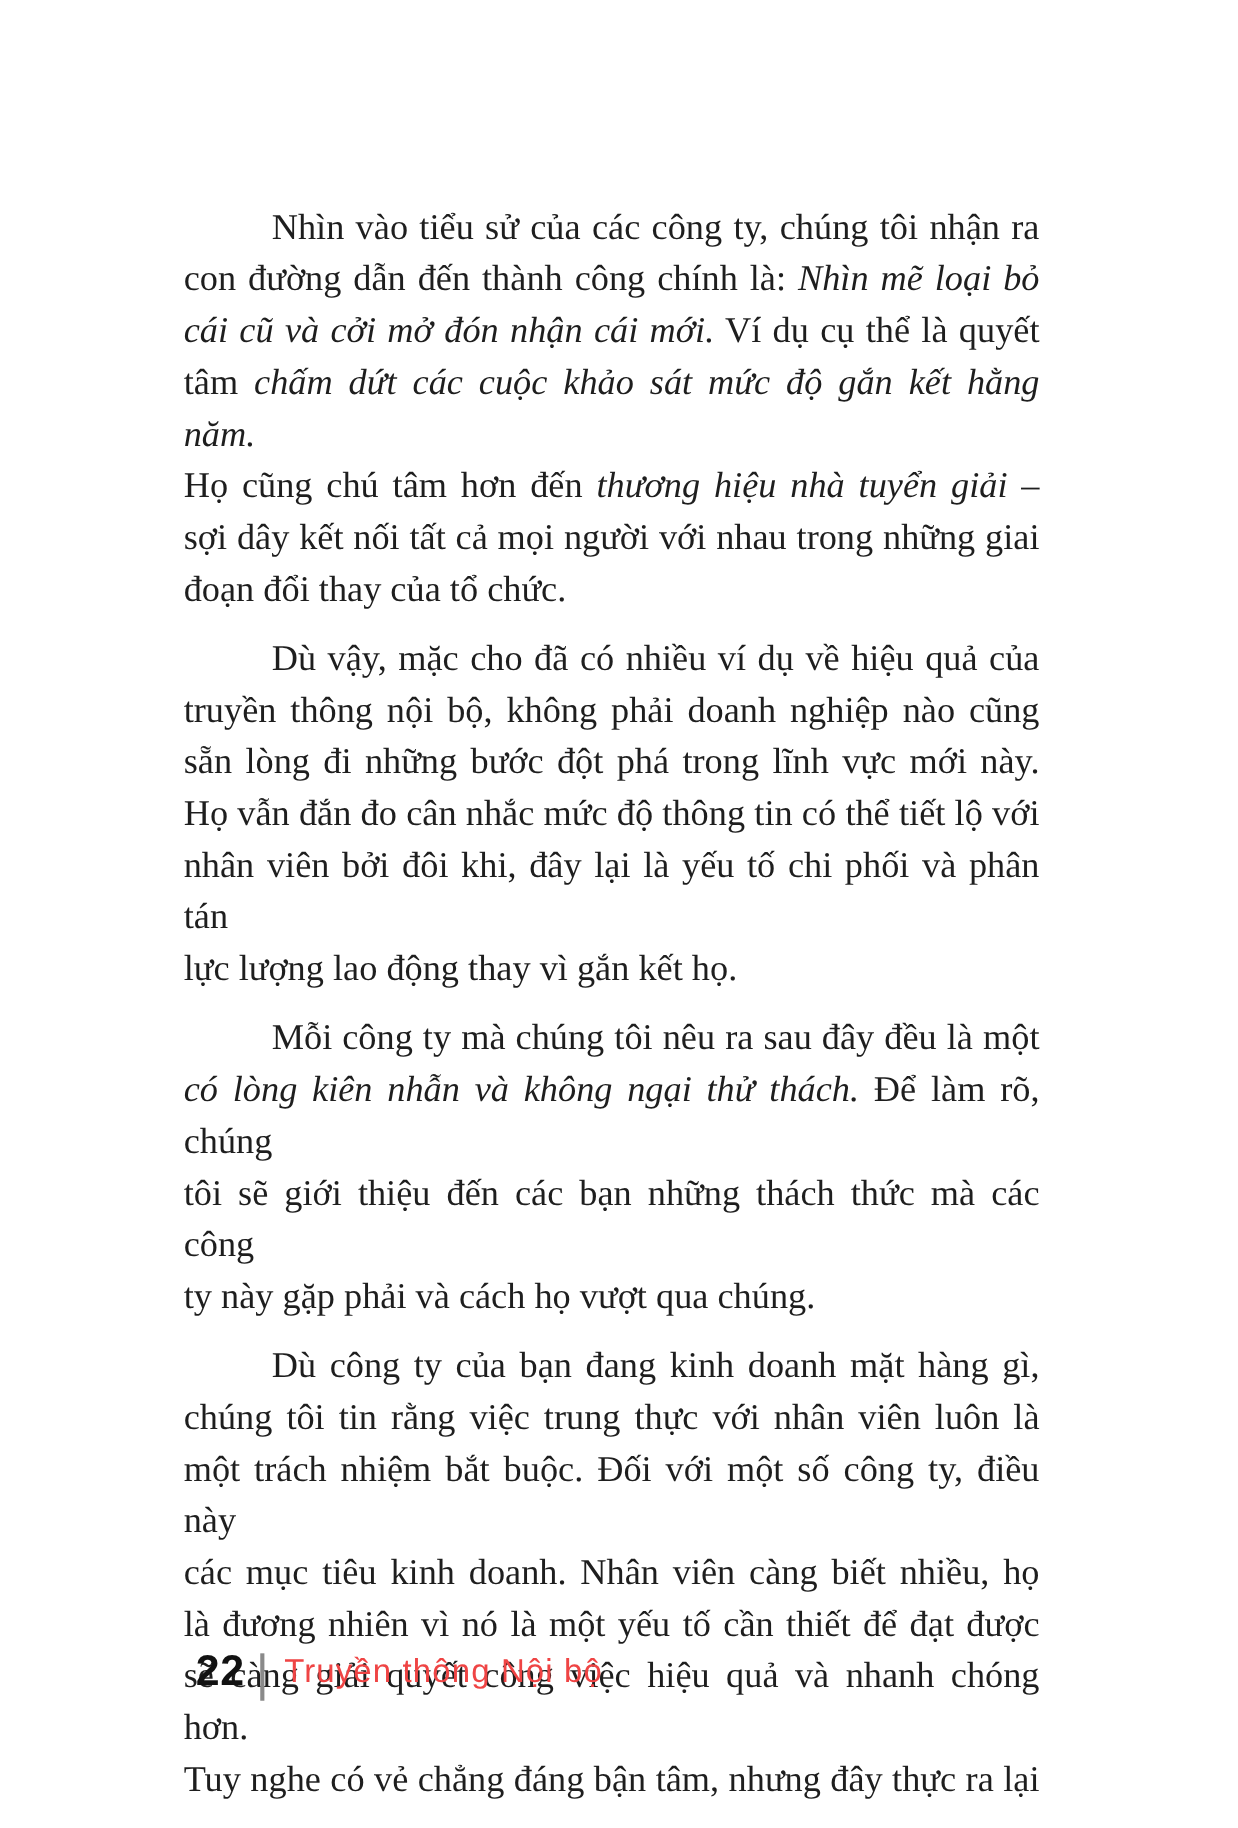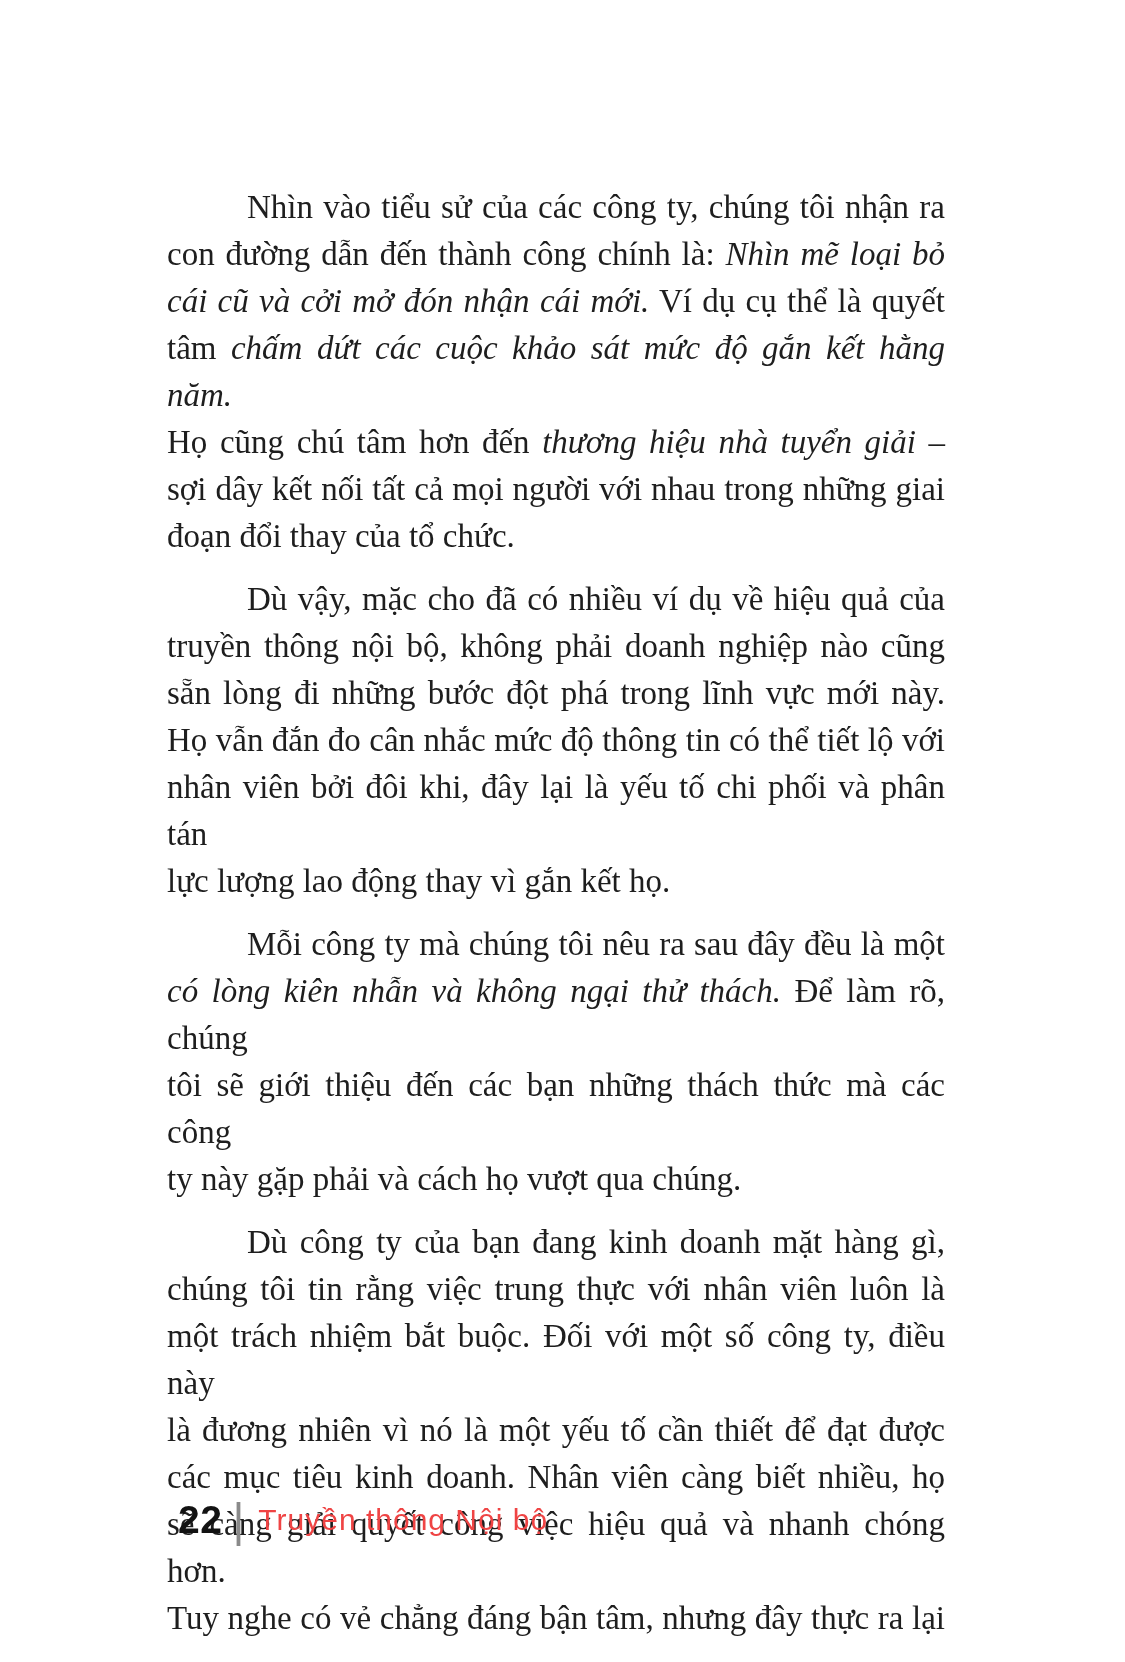--- a/index.html
+++ b/index.html
@@ -111,22 +111,22 @@
       <div class="paragraph">
         <div class="line first"><span>Mỗi công ty mà chúng tôi nêu ra sau đây đều là một</span></div>
         <div class="line"><em>có lòng kiên nhẫn và không ngại thử thách.</em><span> Để làm rõ, chúng</span></div>
         <div class="line"><span>tôi sẽ giới thiệu đến các bạn những thách thức mà các công</span></div>
         <div class="line last"><span>ty này gặp phải và cách họ vượt qua chúng.</span></div>
       </div>
       <div class="paragraph">
         <div class="line first"><span>Dù công ty của bạn đang kinh doanh mặt hàng gì,</span></div>
         <div class="line"><span>chúng tôi tin rằng việc trung thực với nhân viên luôn là</span></div>
         <div class="line"><span>một trách nhiệm bắt buộc. Đối với một số công ty, điều này</span></div>
+        <div class="line"><span>các mục tiêu kinh doanh. Nhân viên càng biết nhiều, họ</span></div>
         <div class="line"><span>là đương nhiên vì nó là một yếu tố cần thiết để đạt được</span></div>
-        <div class="line"><span>các mục tiêu kinh doanh. Nhân viên càng biết nhiều, họ</span></div>
         <div class="line"><span>sẽ càng giải quyết công việc hiệu quả và nhanh chóng hơn.</span></div>
         <div class="line"><span>Tuy nghe có vẻ chẳng đáng bận tâm, nhưng đây thực ra lại</span></div>
       </div>
     </main>
 
   <footer class="page-footer">
     <span class="page-num">22</span>
     <span class="footer-divider">|</span>
     <span class="running-title">Truyền thông Nội bộ</span>
   </footer>

